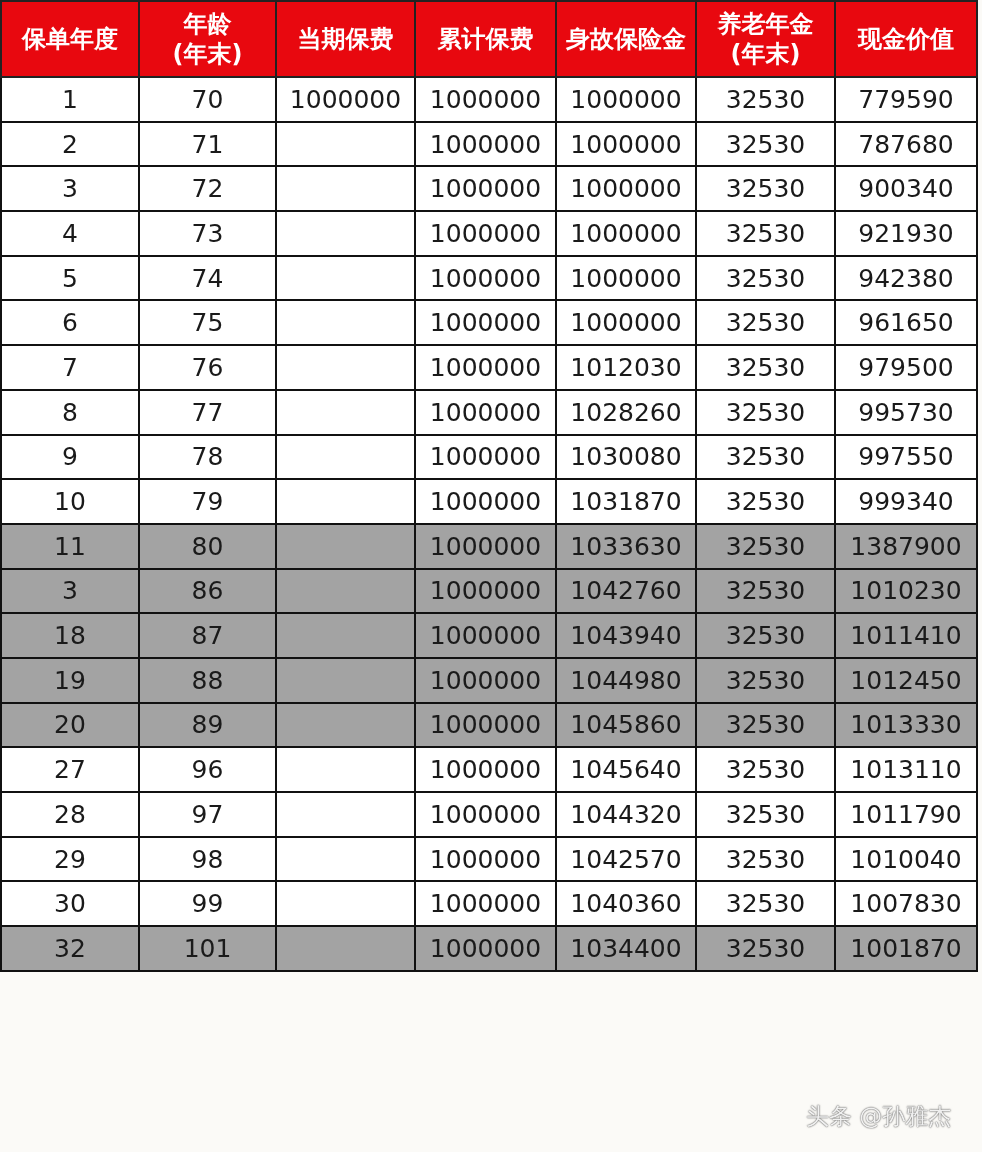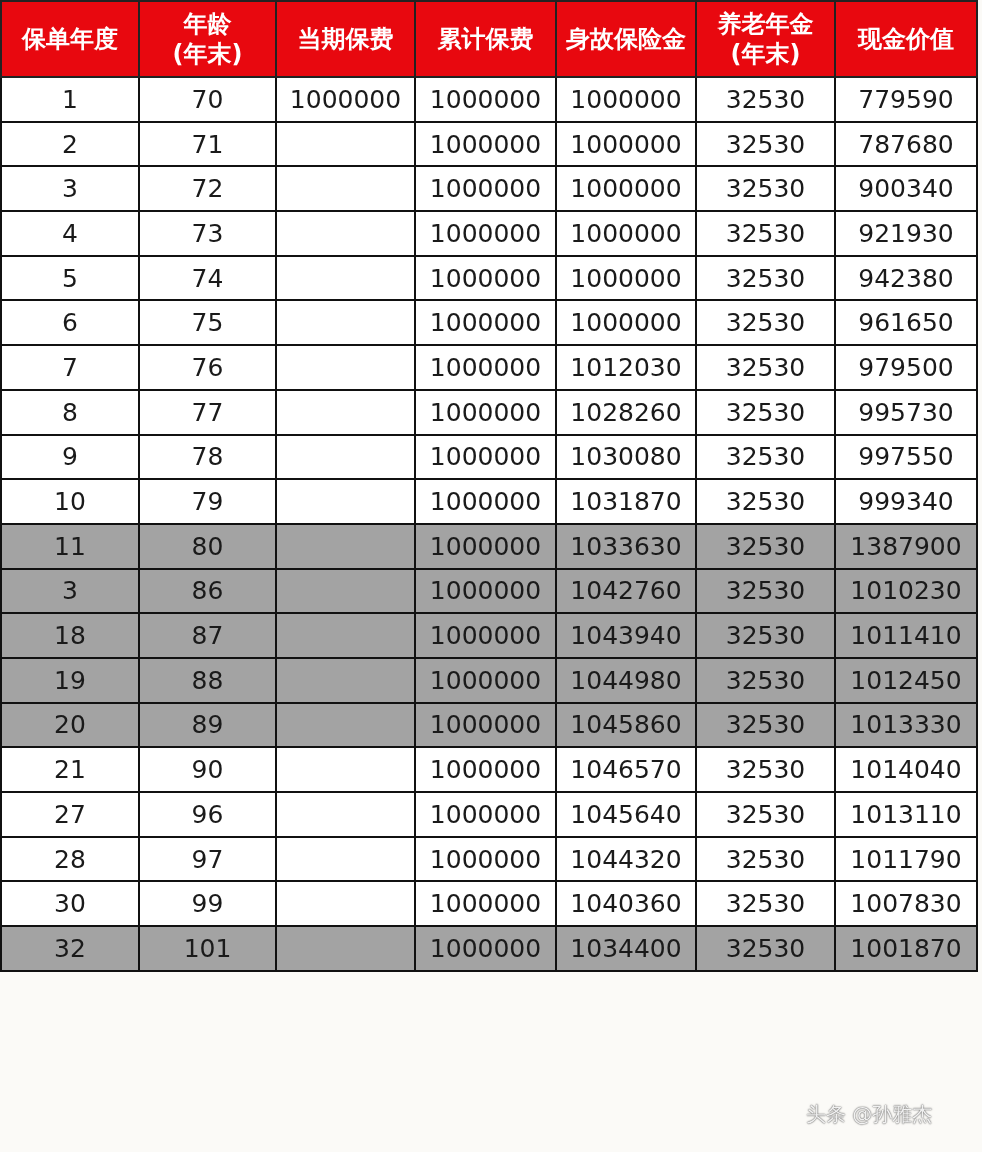--- a/index.html
+++ b/index.html
@@ -35,21 +35,21 @@
       vertical-align: middle;
       font-size: 25px;
       color: #1a1a1a;
       background: #ffffff;
     }
     tr.hl td { background: #a3a3a3; }
     .watermark {
       position: absolute;
       left: 806px; top: 1101px;
       font-family: "DejaVu Sans", sans-serif;
-      font-size: 20px;
+      font-size: 23px;
       color: rgba(255,255,255,0.92);
       text-shadow: 0 0 2px rgba(0,0,0,0.55), 0 0 1px rgba(0,0,0,0.6);
       white-space: nowrap;
     }
   </style>
 </head>
 <body>
 
 <div class="wrap">
   <table>
@@ -205,45 +205,45 @@
         <tr class="hl">
           <td>20</td>
           <td>89</td>
           <td></td>
           <td>1000000</td>
           <td>1045860</td>
           <td>32530</td>
           <td>1013330</td>
         </tr>
         <tr>
-          <td>21</td>
-          <td>90</td>
-          <td></td>
-          <td>1000000</td>
-          <td>1046570</td>
-          <td>32530</td>
-          <td>1014040</td>
-        </tr>
-        <tr>
           <td>27</td>
           <td>96</td>
           <td></td>
           <td>1000000</td>
           <td>1045640</td>
           <td>32530</td>
           <td>1013110</td>
         </tr>
         <tr>
           <td>28</td>
           <td>97</td>
           <td></td>
           <td>1000000</td>
           <td>1044320</td>
           <td>32530</td>
           <td>1011790</td>
+        </tr>
+        <tr>
+          <td>29</td>
+          <td>98</td>
+          <td></td>
+          <td>1000000</td>
+          <td>1042570</td>
+          <td>32530</td>
+          <td>1010040</td>
         </tr>
         <tr>
           <td>30</td>
           <td>99</td>
           <td></td>
           <td>1000000</td>
           <td>1040360</td>
           <td>32530</td>
           <td>1007830</td>
         </tr>

